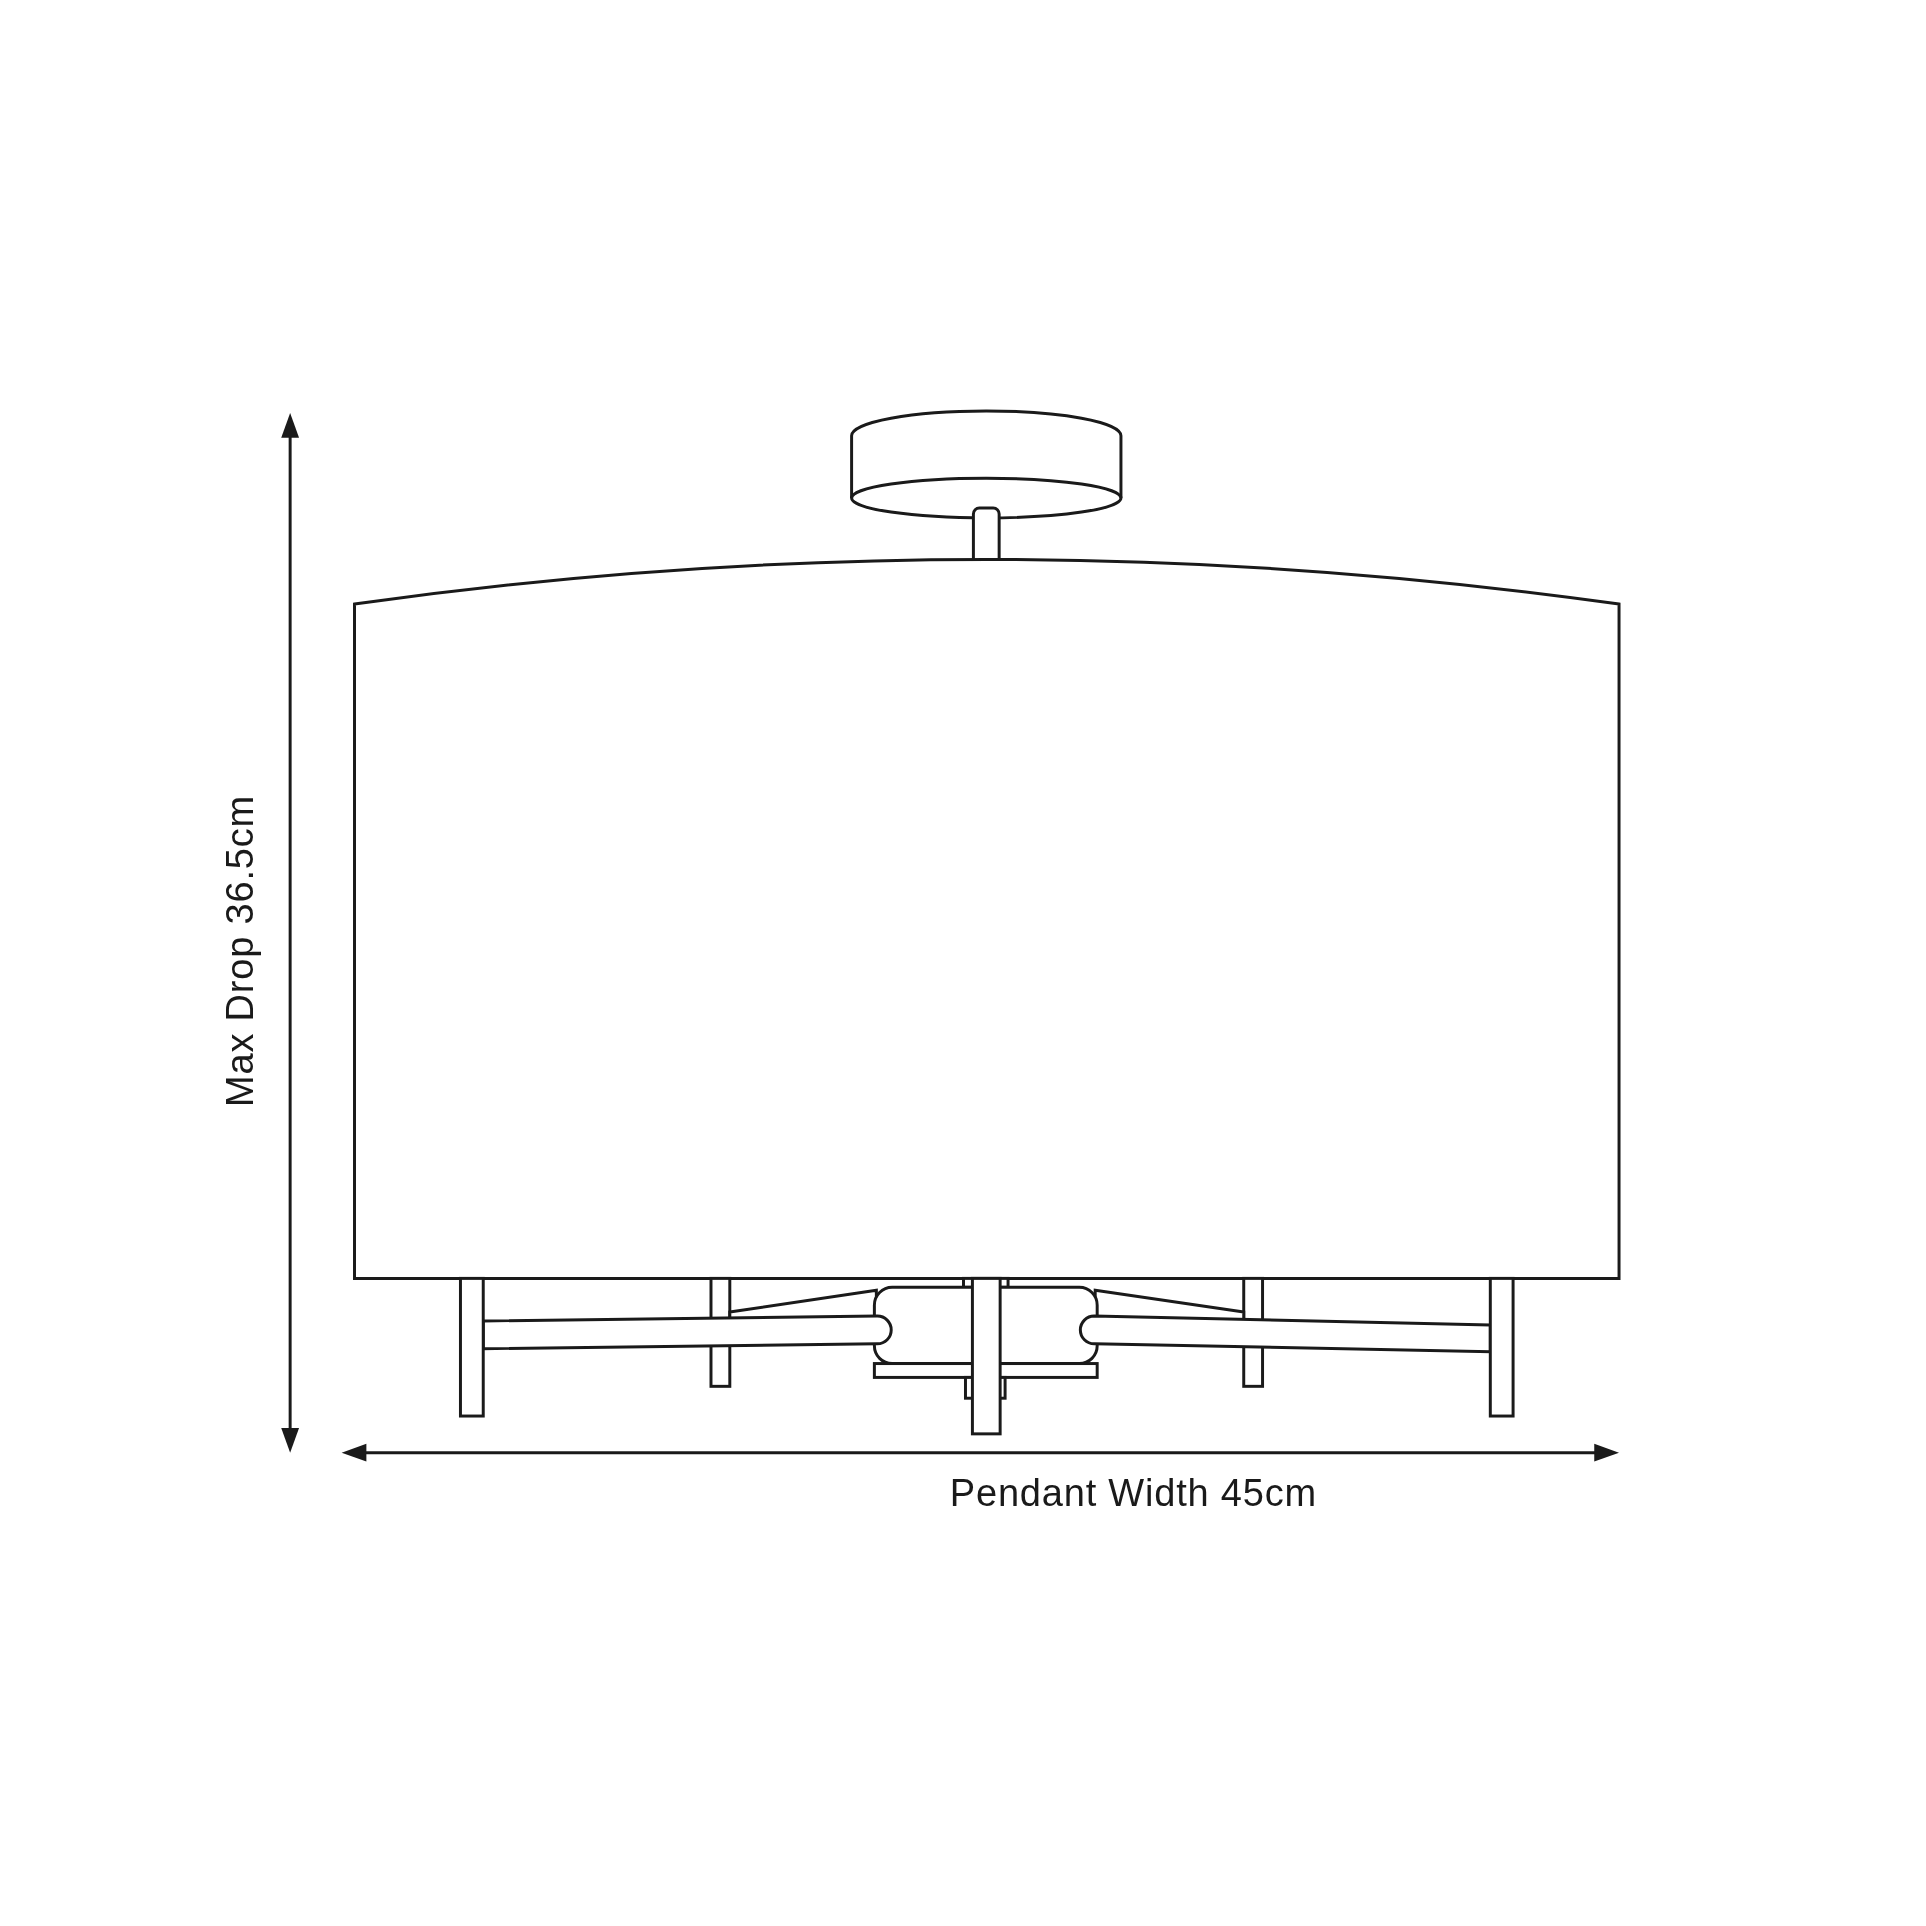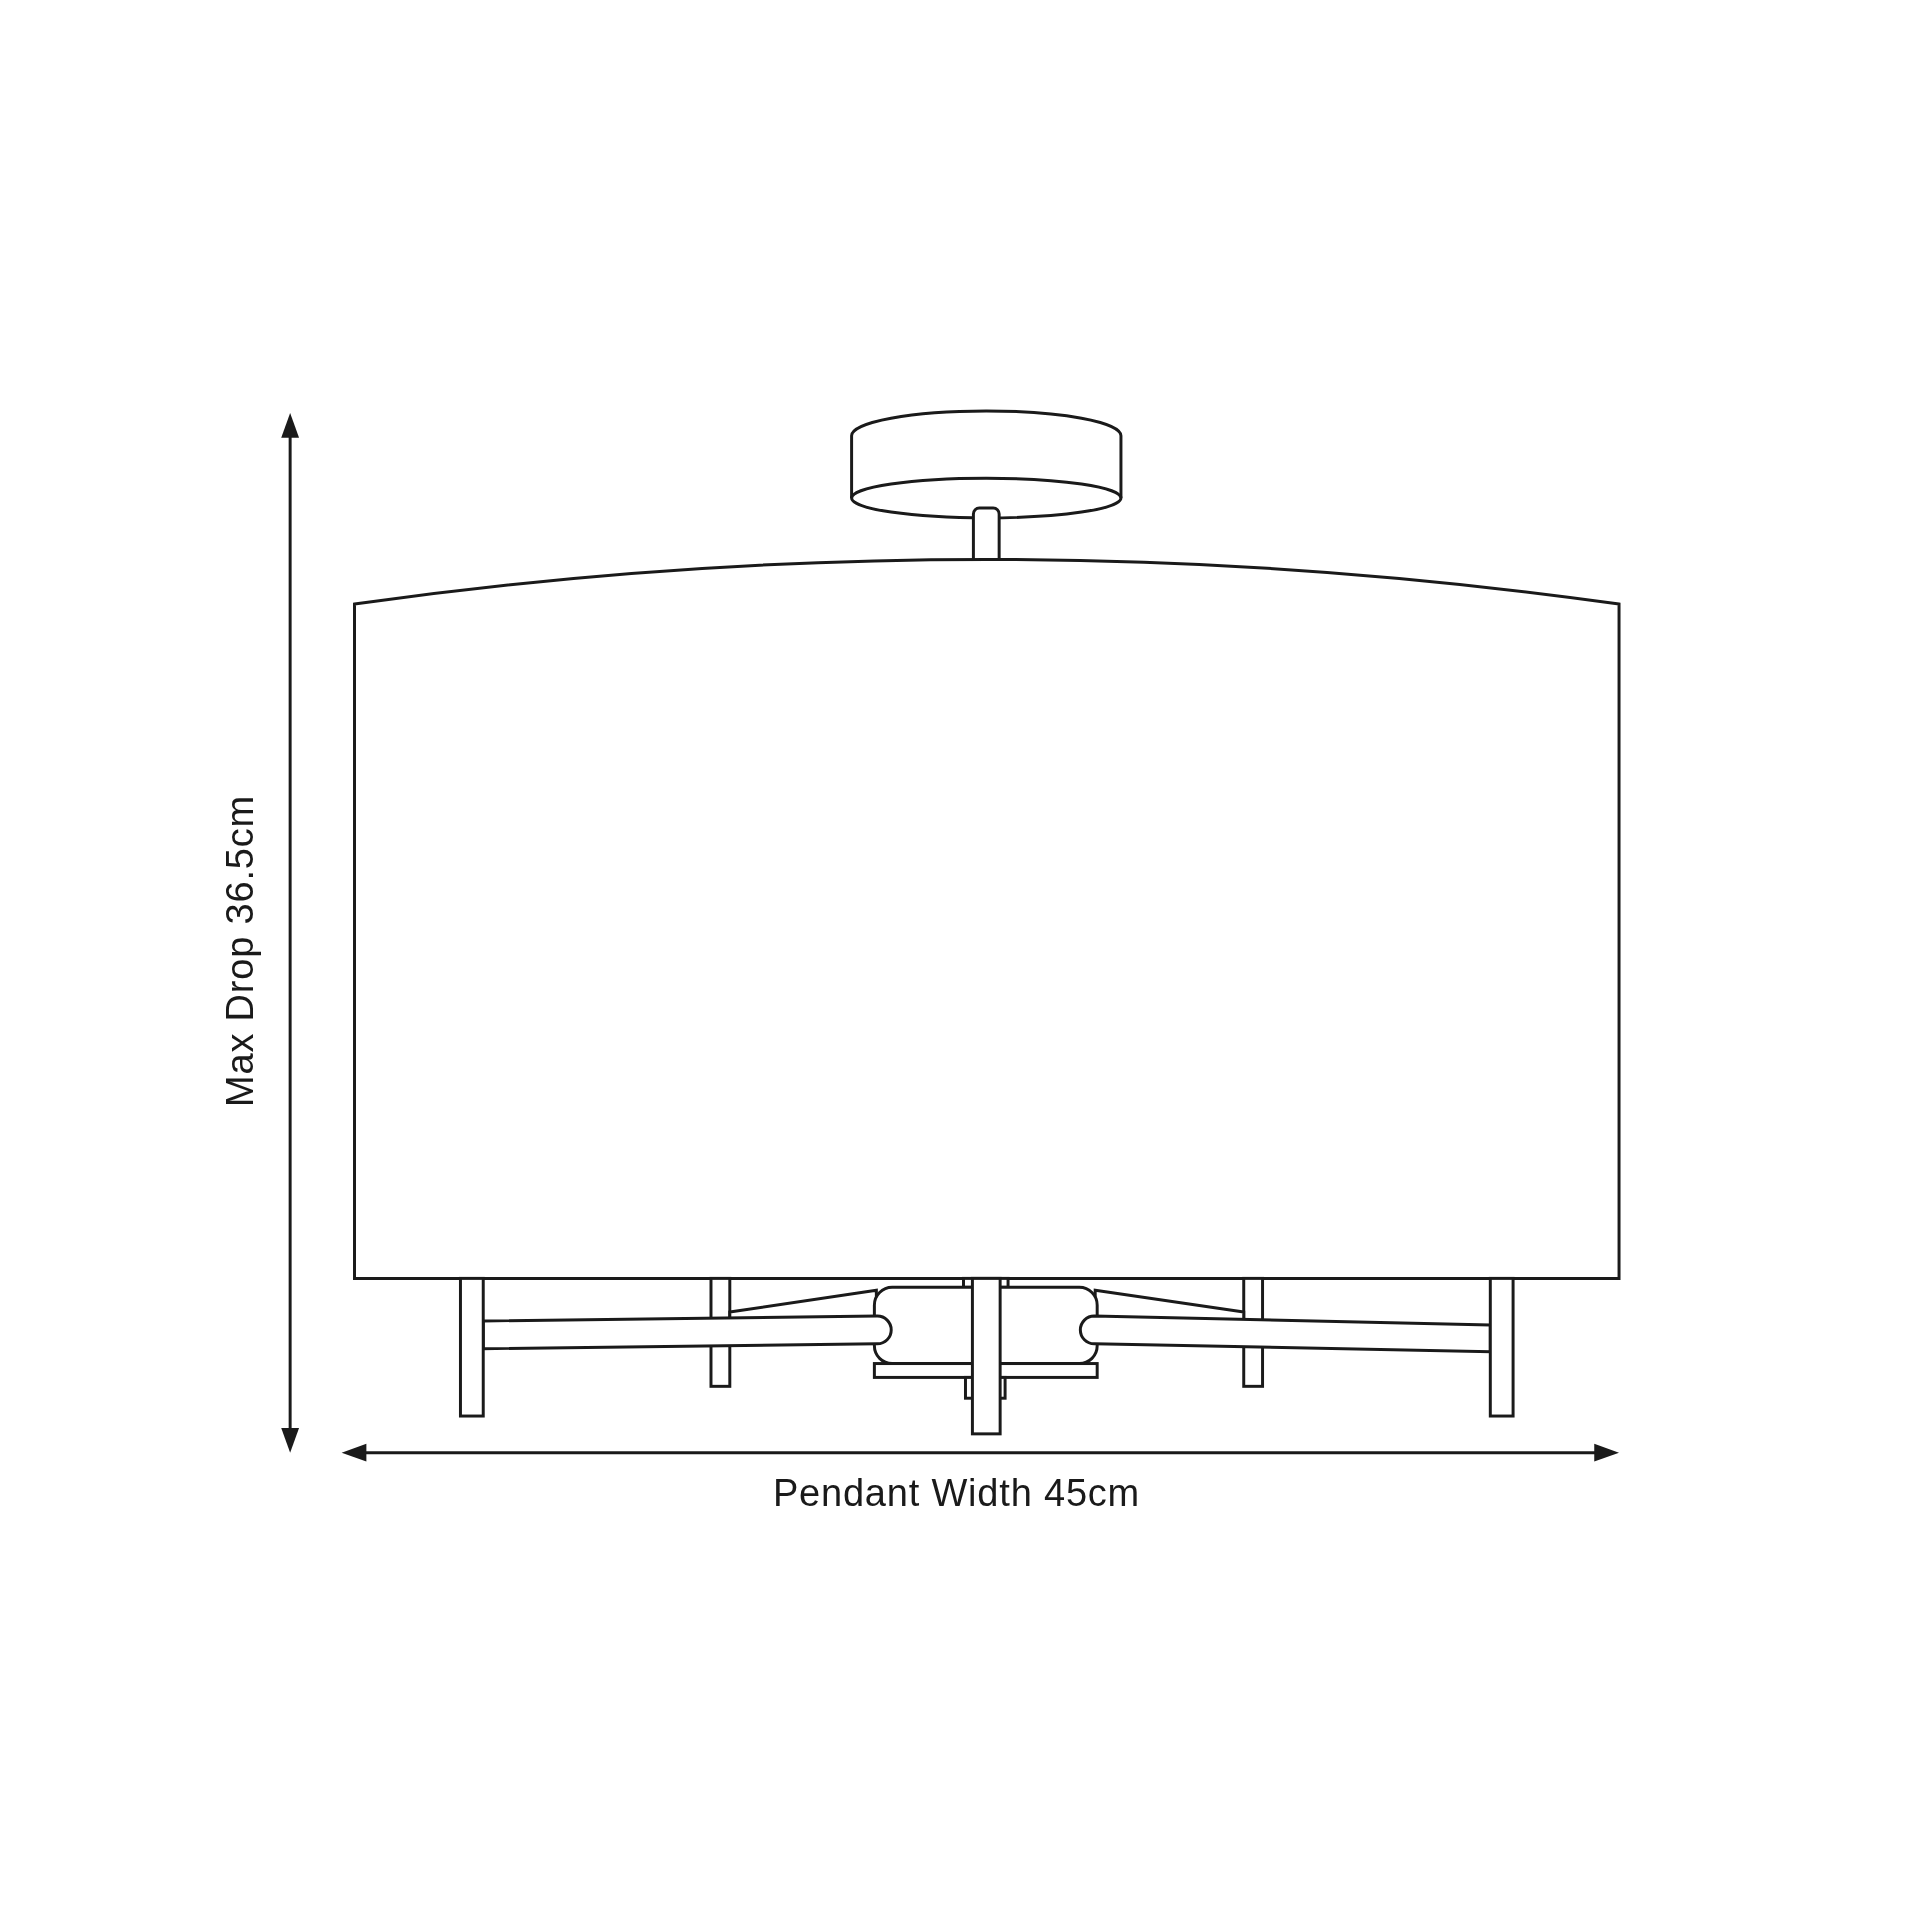--- a/index.html
+++ b/index.html
@@ -33,23 +33,24 @@
     width: 693px;
     height: 44px;
     left: -107px;   
     top: 929px;     
     transform: rotate(-90deg);
     transform-origin: center center;
     line-height: 44px;
   }
   .dim-label.horizontal {
     width: 693px;
-    left: 610px;    
+    left: 624px;    
     top: 1471px;
     line-height: 44px;
+    text-align: right;
   }
   .outline {
     fill: #ffffff;
     stroke: #1a1a1a;
     stroke-width: 3;
   }
   .thinline {
     fill: none;
     stroke: #1a1a1a;
     stroke-width: 3;

